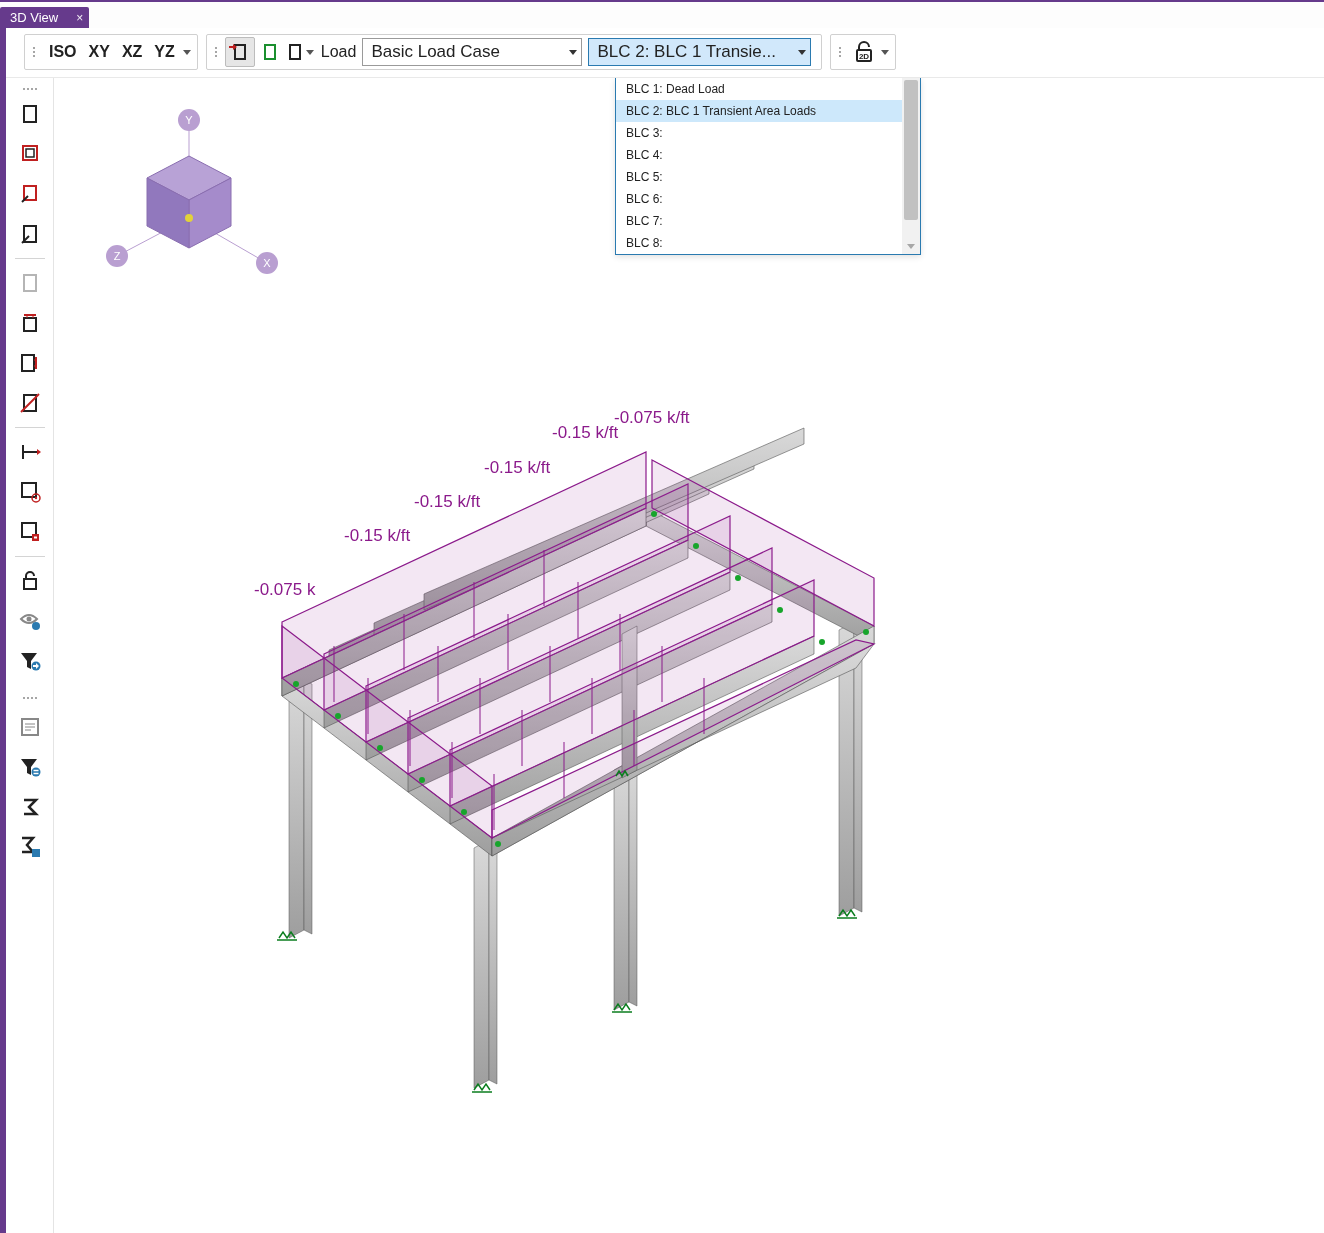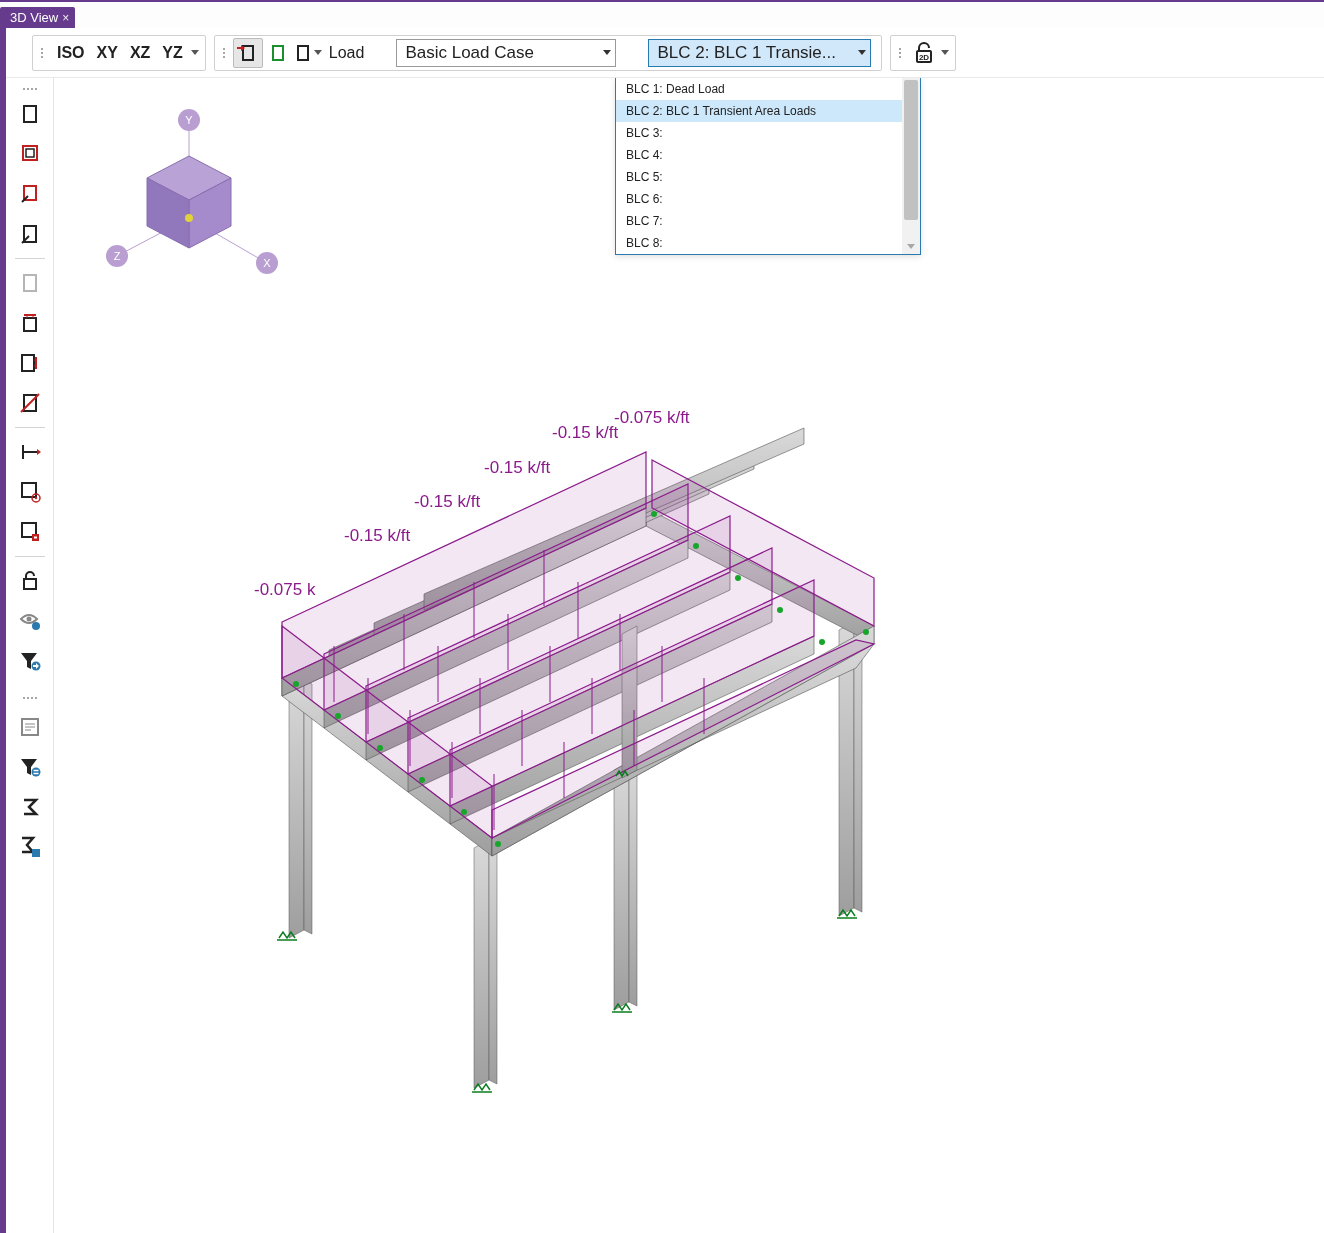--- a/index.html
+++ b/index.html
@@ -29,41 +29,41 @@
     background: #fdfdfd;
     height: 26px;
   }
   .tab {
     background: #663a8c;
     color: #fff;
     font-size: 13px;
     padding: 3px 6px 3px 10px;
     display: flex;
     align-items: center;
-    gap: 4px;
+    gap: 18px;
     border-top-left-radius: 2px;
     border-top-right-radius: 2px;
   }
   .tab .close-x { cursor: pointer; font-size: 12px; opacity:.9; }
 
   
   .frame {
     border-left: 6px solid #663a8c;
     flex: 1;
     display: flex;
     flex-direction: column;
     background:#fff;
   }
 
   
   .top-toolbar {
     display: flex;
-    align-items: center;
+    align-items: flex-start;
     gap: 0;
-    padding: 6px 4px 6px 26px;
+    padding: 6px 4px 6px 18px;
     border-bottom: 1px solid #e9e9e9;
     height: 50px;
   }
   .tbgroup {
     display: inline-flex;
     align-items: center;
     border: 1px solid #d0d0d0;
     border-radius: 2px;
     margin-right: 8px;
     padding: 2px 4px;
@@ -99,21 +99,20 @@
     cursor:pointer;
     border-radius:2px;
   }
   .iconbtn.active { background:#e6e6e6; border:1px solid #bcbcbc; }
   .label { font-size:16px; padding:0 6px; }
   .combo {
     display:flex; align-items:center; justify-content:space-between;
     border:1px solid #9a9a9a; height:28px; padding:0 4px 0 8px;
     font-size:17px; background:#fff; cursor:pointer; min-width:220px;
     margin-right:6px;
-    margin-left:26px;
   }
   .combo.hl { background:#d1e8fb; border-color:#2a7ab0;gap:22px; }
   .combo .chev-down { border-top-color:#333; }
 
   
   .workspace {
     flex:1; display:flex; position:relative;
   }
   .left-toolbar {
     width: 48px;

